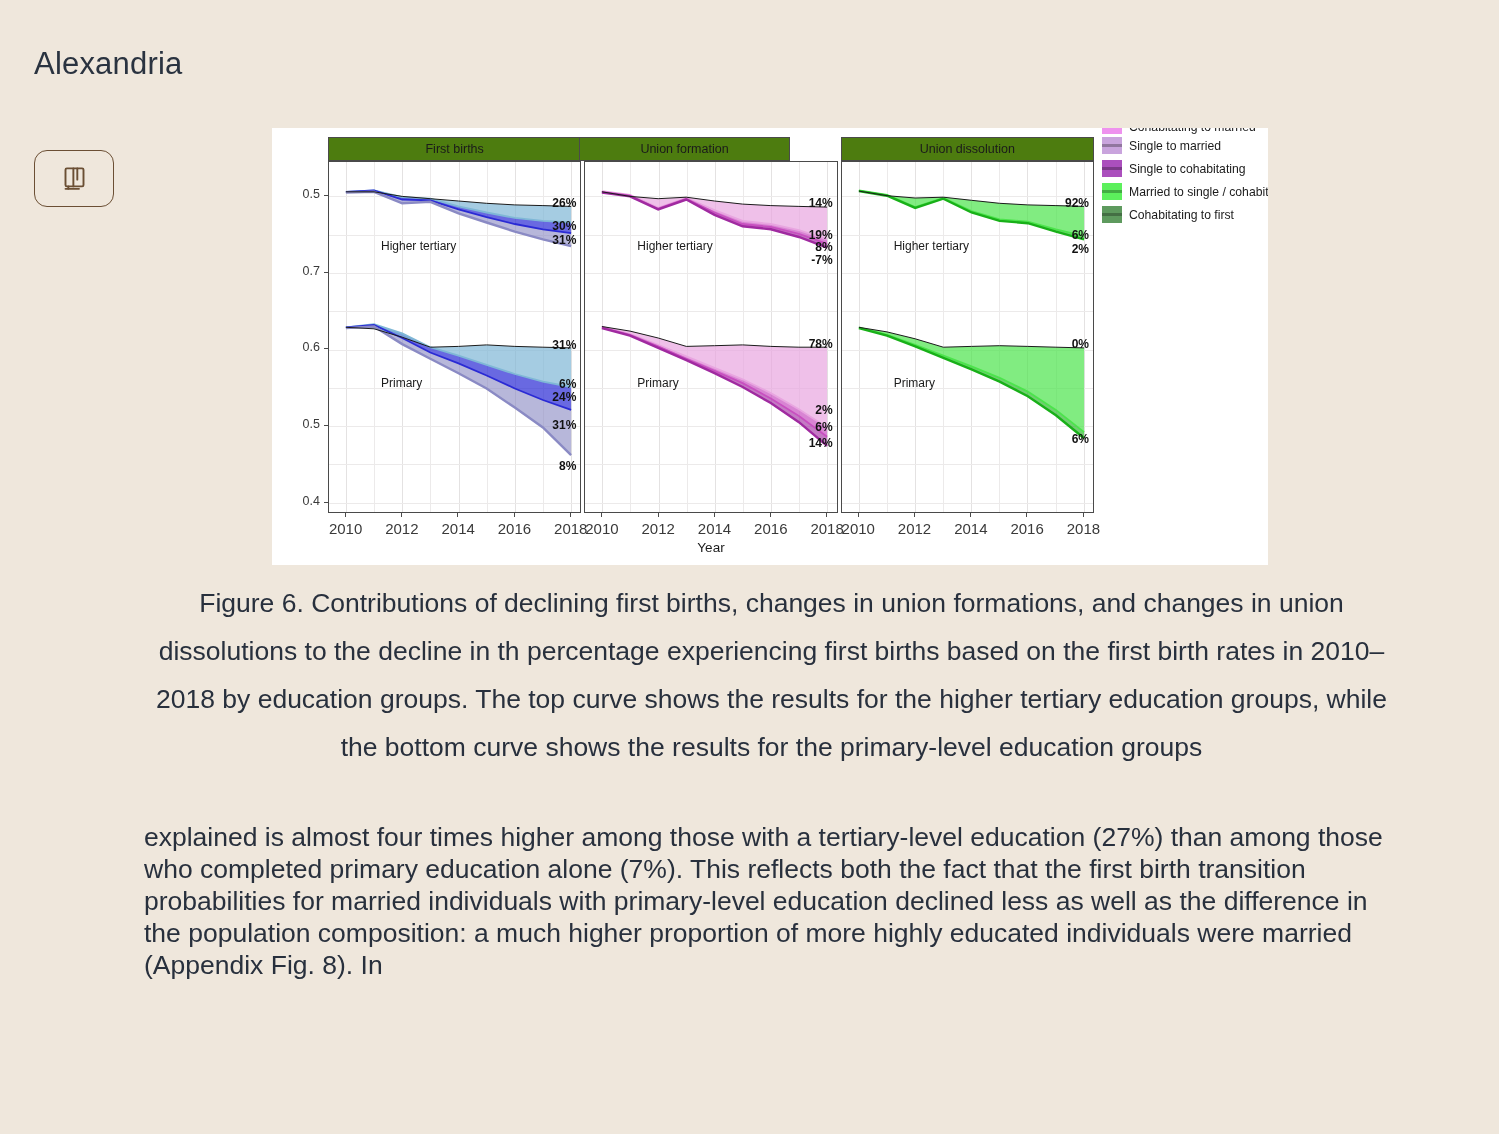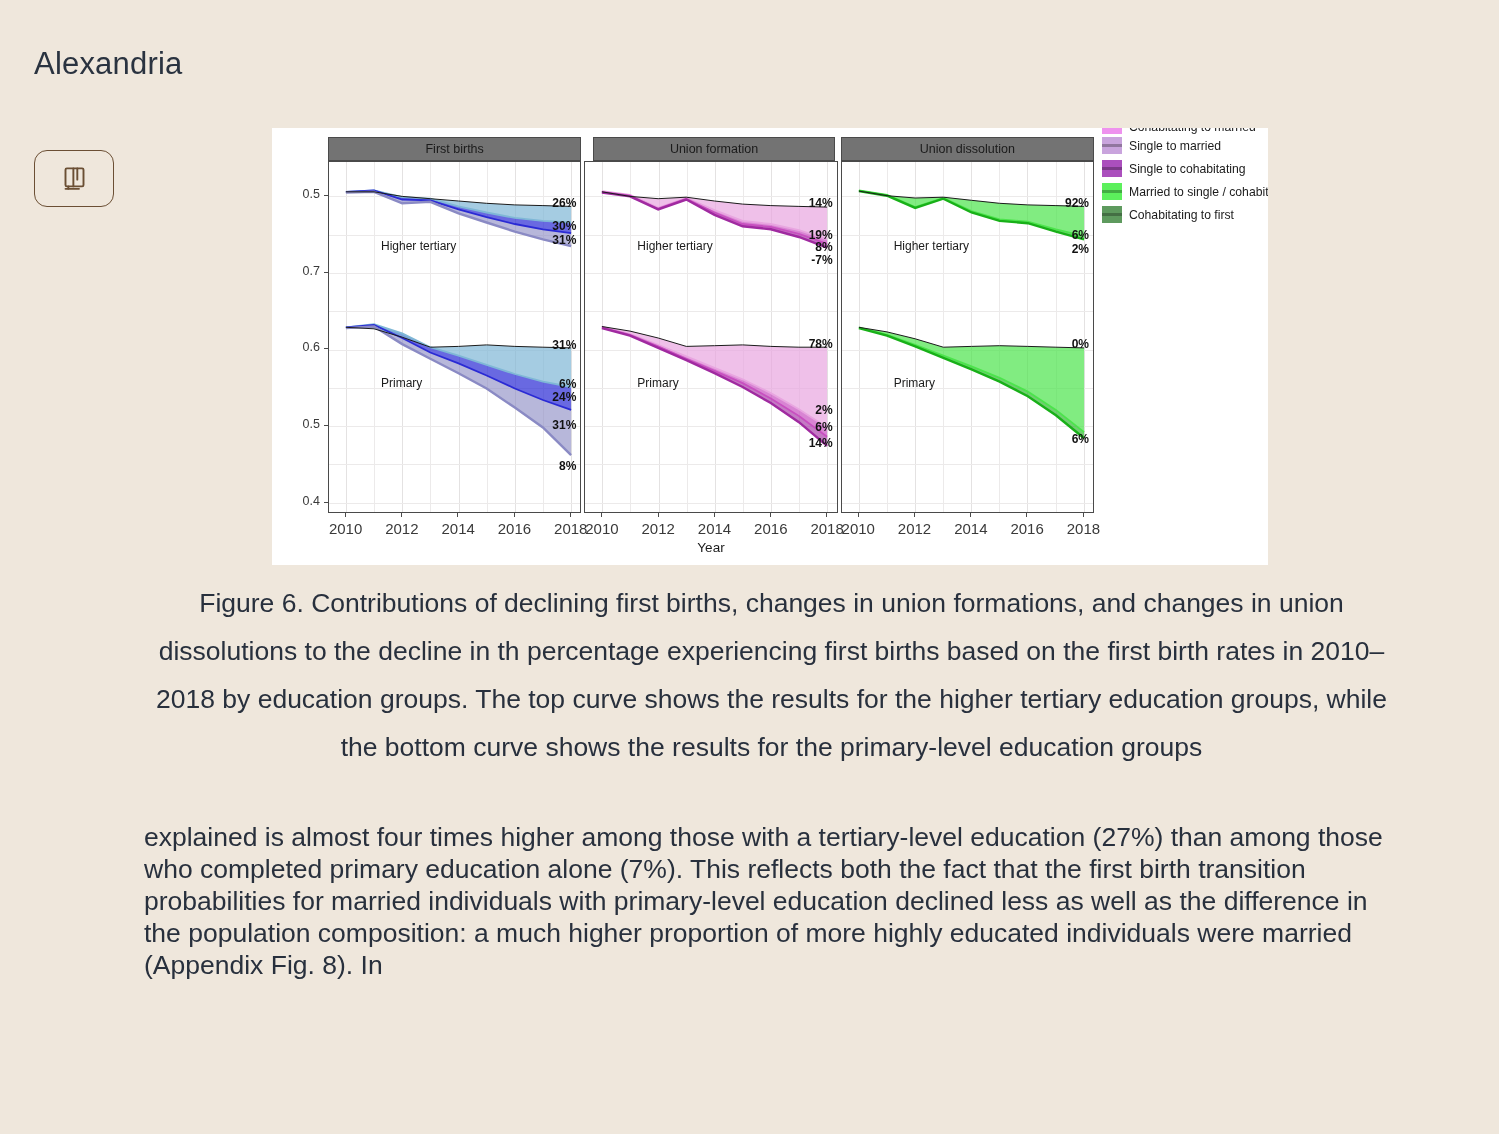--- a/index.html
+++ b/index.html
@@ -107,21 +107,21 @@
     overflow:hidden;
   }
 
   
   .panel-strip{
     position:absolute;left:56px;top:9px;
     width:766px;height:24px;
   }
   .panel-title{
     position:absolute;top:0;height:24px;
-    background:#737373;
+    background:#4d7c0f;
     border:1px solid #4a4a4a;
     font-size:12.5px;
     color:#1b1b1b;
     display:flex;align-items:center;justify-content:center;
   }
   .plot-area{
     position:absolute;top:33px;height:352px;
     background:#ffffff;
     border:1px solid #4a4a4a;
     overflow:hidden;
@@ -247,21 +247,21 @@
           <div class="ytick" style="left: 14px; top: 212.478px;">0.6</div>
           <div class="ytickmark" style="left: 52px; top: 220.478px;"></div>
           <div class="ytick" style="left: 14px; top: 135.957px;">0.7</div>
           <div class="ytickmark" style="left: 52px; top: 143.957px;"></div>
           <div class="ytick" style="left: 14px; top: 59.4348px;">0.5</div>
           <div class="ytickmark" style="left: 52px; top: 67.4348px;"></div>
         </div>
 
       <div class="panel-strip">
           <div class="panel-title" style="left: 0px; width: 253.333px;">First births</div>
-          <div class="panel-title" style="left: 265px; width: 242px;">Union formation</div>
+          <div class="panel-title" style="left: 251px; width: 211px;">Union formation</div>
           <div class="panel-title" style="left: 512.667px; width: 253.333px;">Union dissolution</div>
         </div>
       <div id="plots">
           <div class="plot-area" style="left: 56px; width: 253.333px;">
             <div class="gx" style="left: 16.9px; background: rgb(228, 226, 226);"></div>
             <div class="gx" style="left: 45px;"></div>
             <div class="gx" style="left: 73.2px; background: rgb(228, 226, 226);"></div>
             <div class="gx" style="left: 101.3px;"></div>
             <div class="gx" style="left: 129.5px; background: rgb(228, 226, 226);"></div>
             <div class="gx" style="left: 157.6px;"></div>

